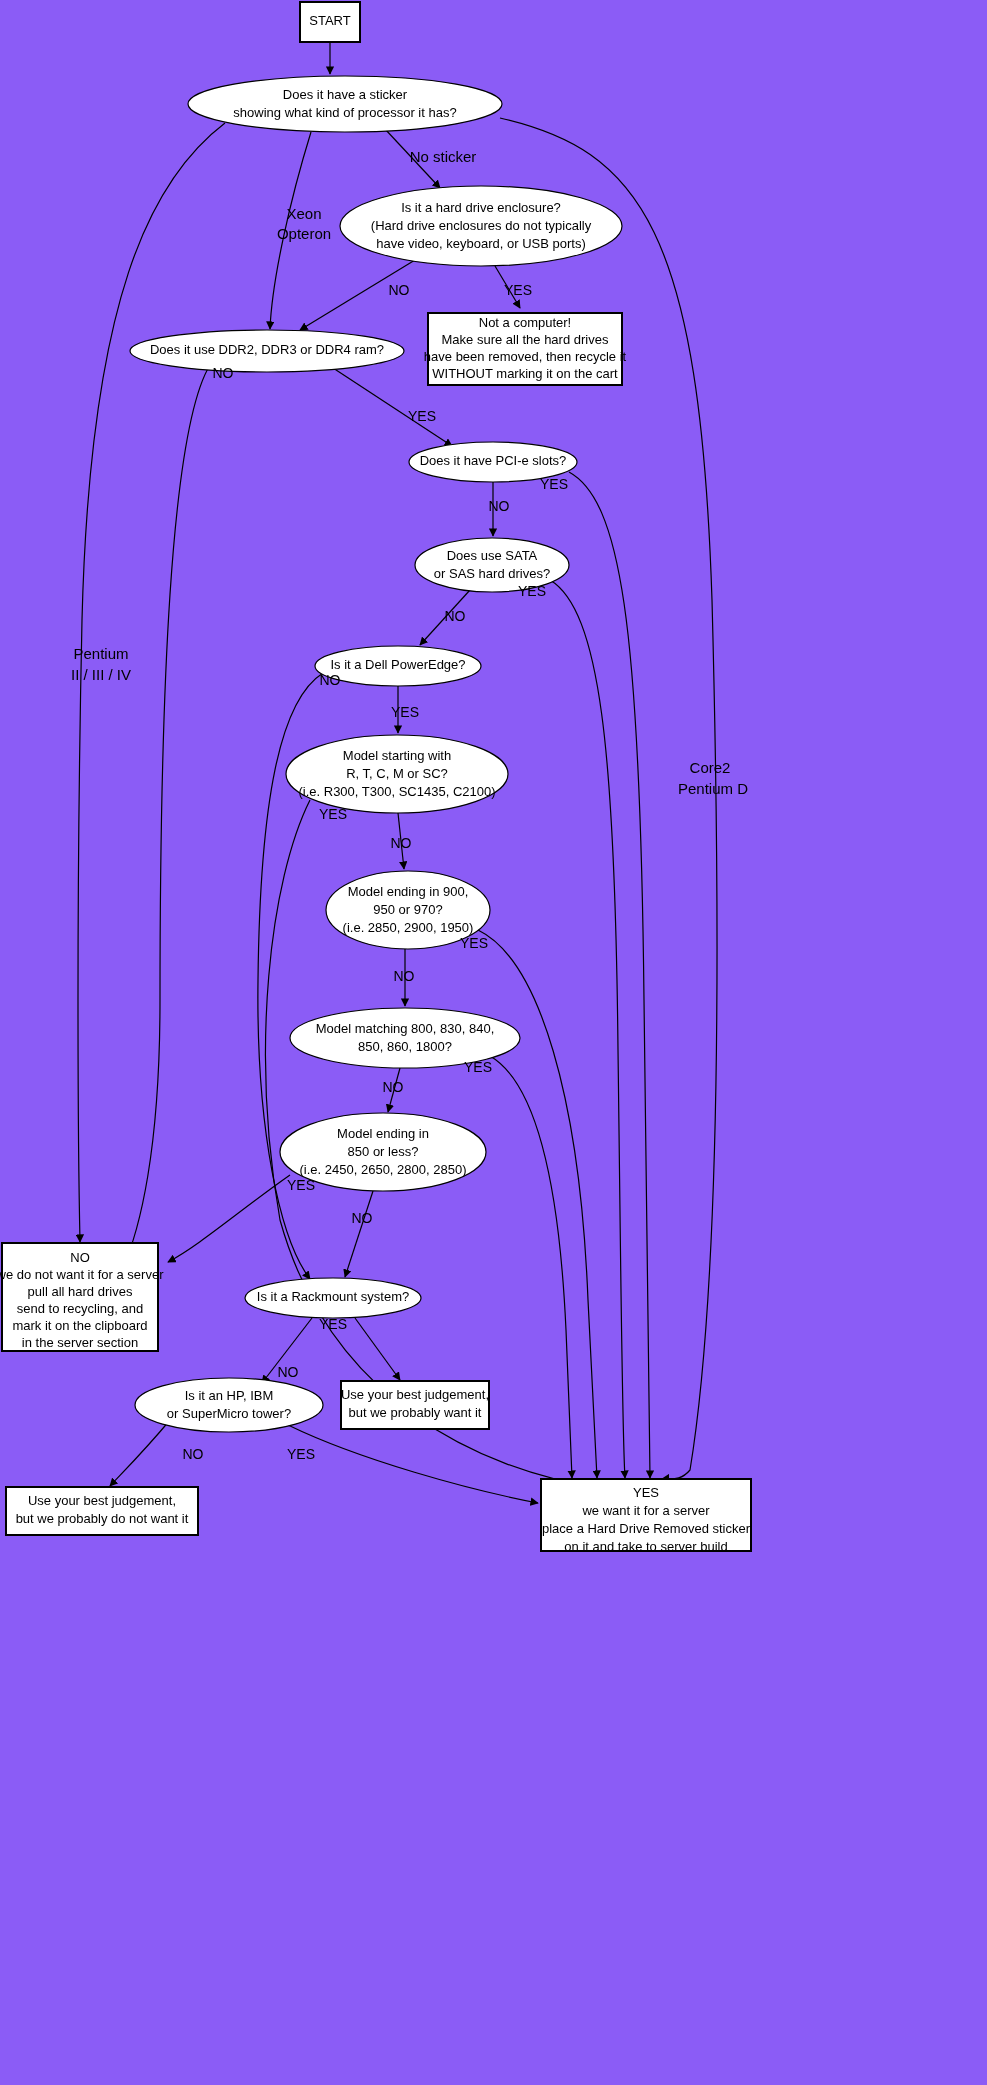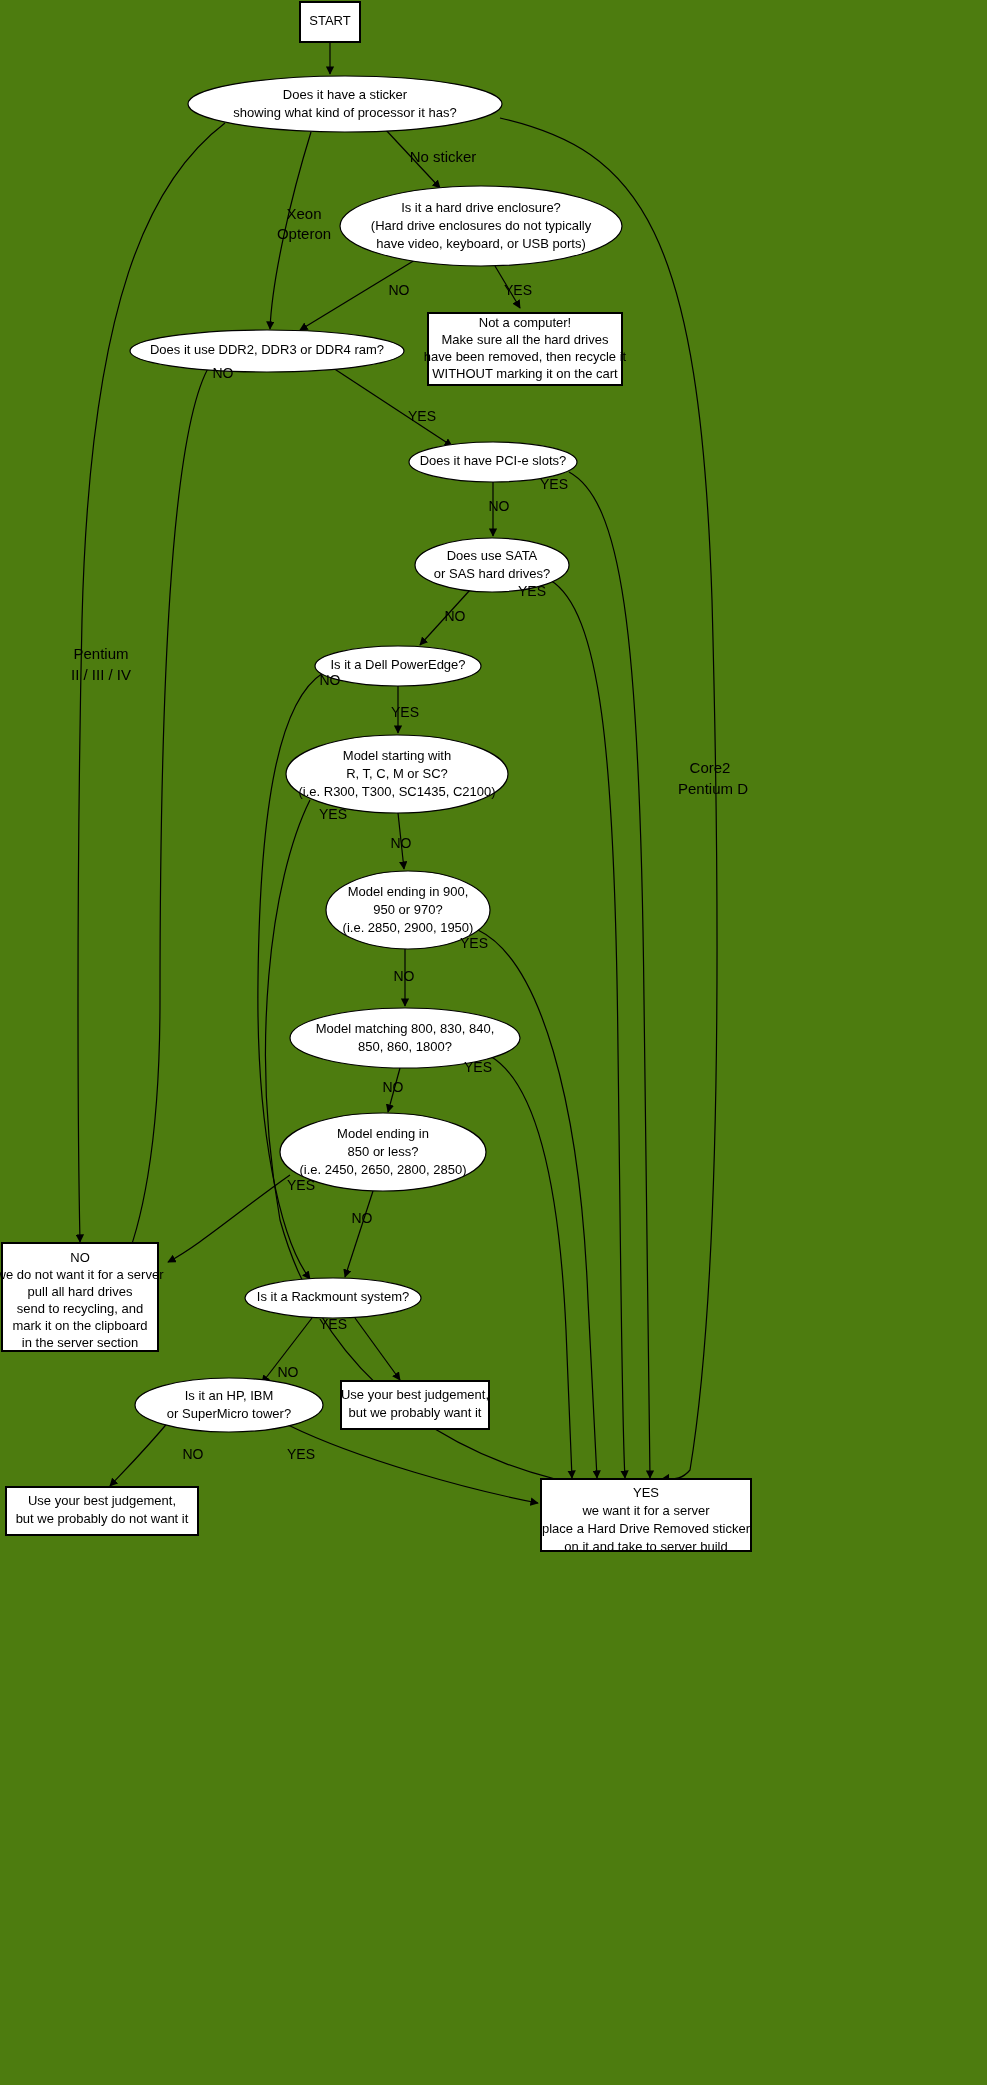--- a/index.html
+++ b/index.html
@@ -4,21 +4,21 @@
 <style>
   html, body {
     margin: 0;
     padding: 0;
     background: #ffffff;
   }
   #chart-root {
     position: relative;
     width: 987px;
     height: 2085px;
-    background: #4d7c0f;
+    background: #8b5cf6;
     font-family: "Liberation Sans", sans-serif;
   }
   svg.flow {
     display: block;
     width: 987px;
     height: 2085px;
   }
   .node-shape {
     fill: #ffffff;
     stroke: #000000;

